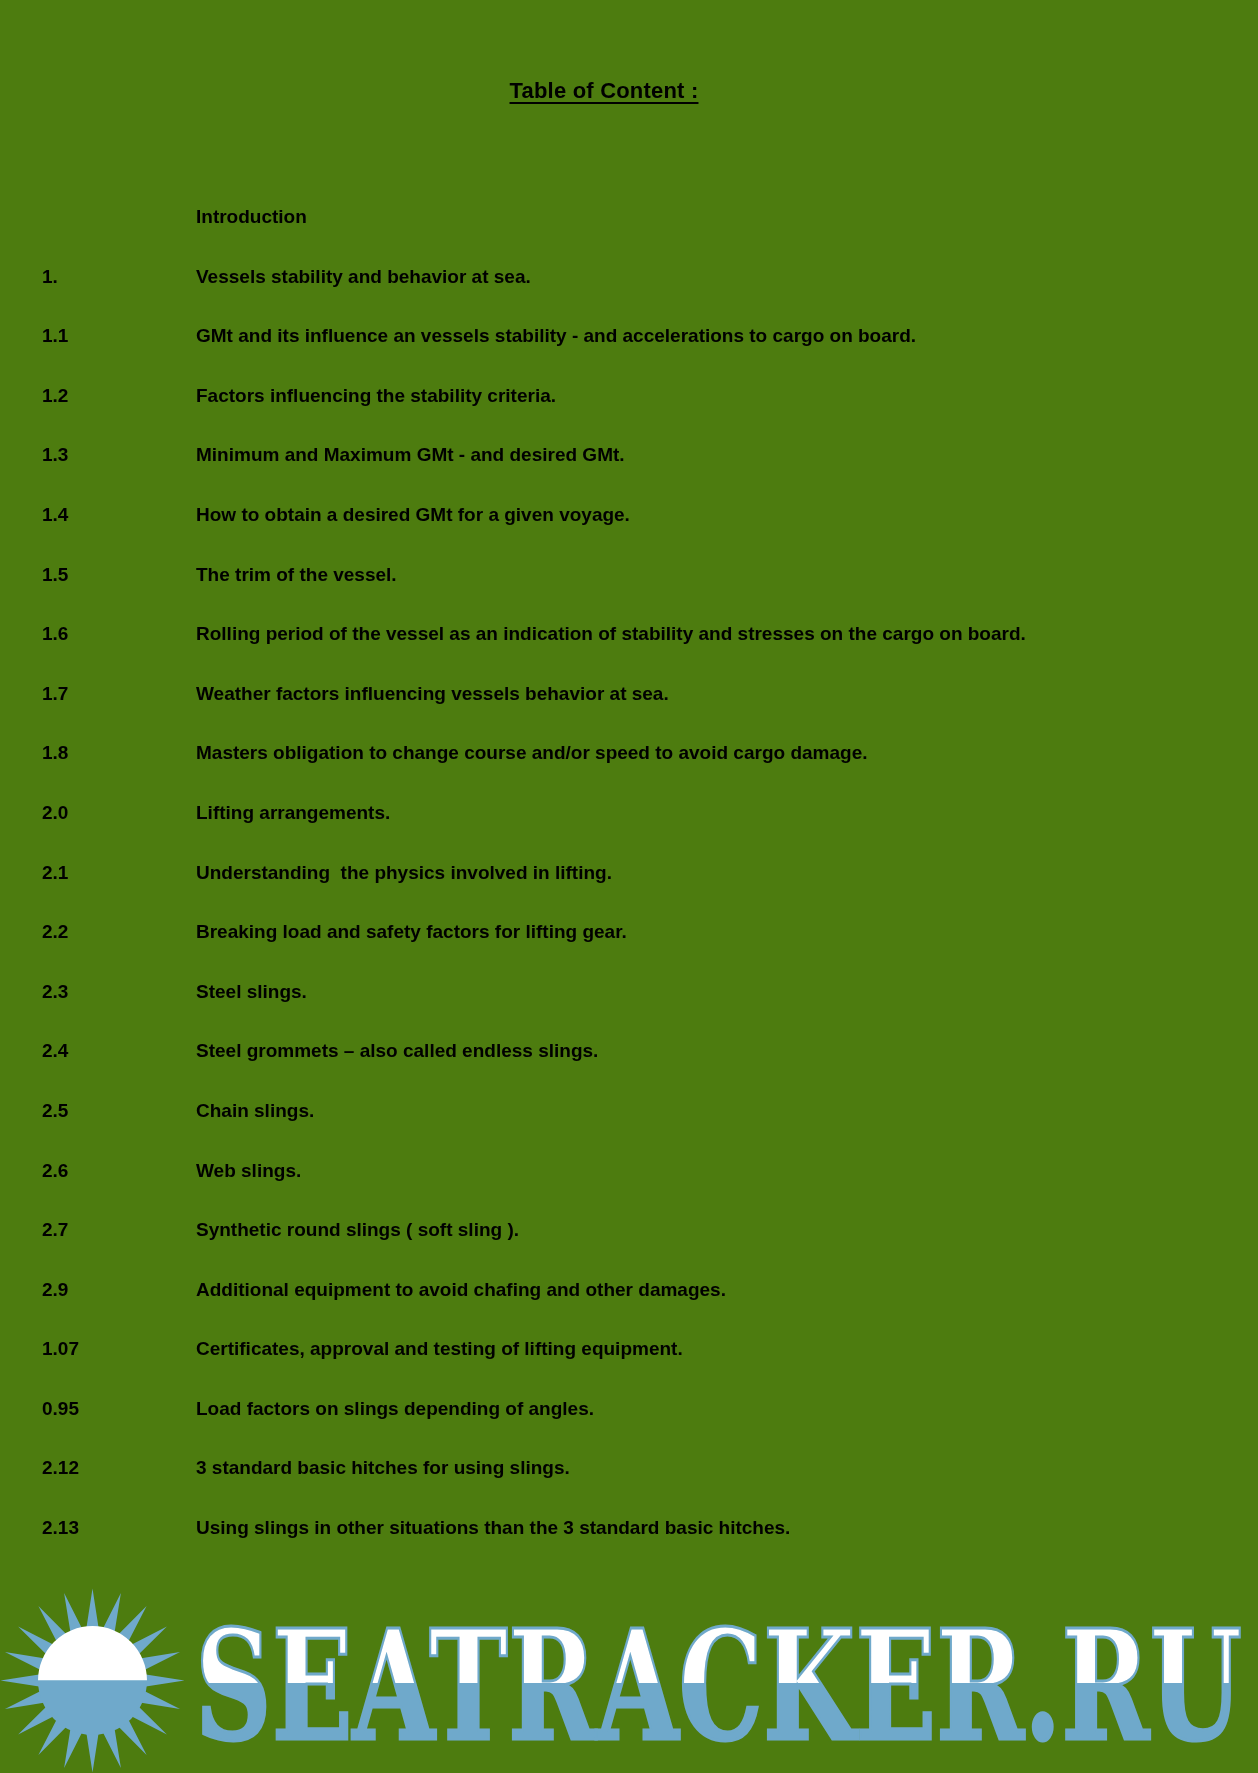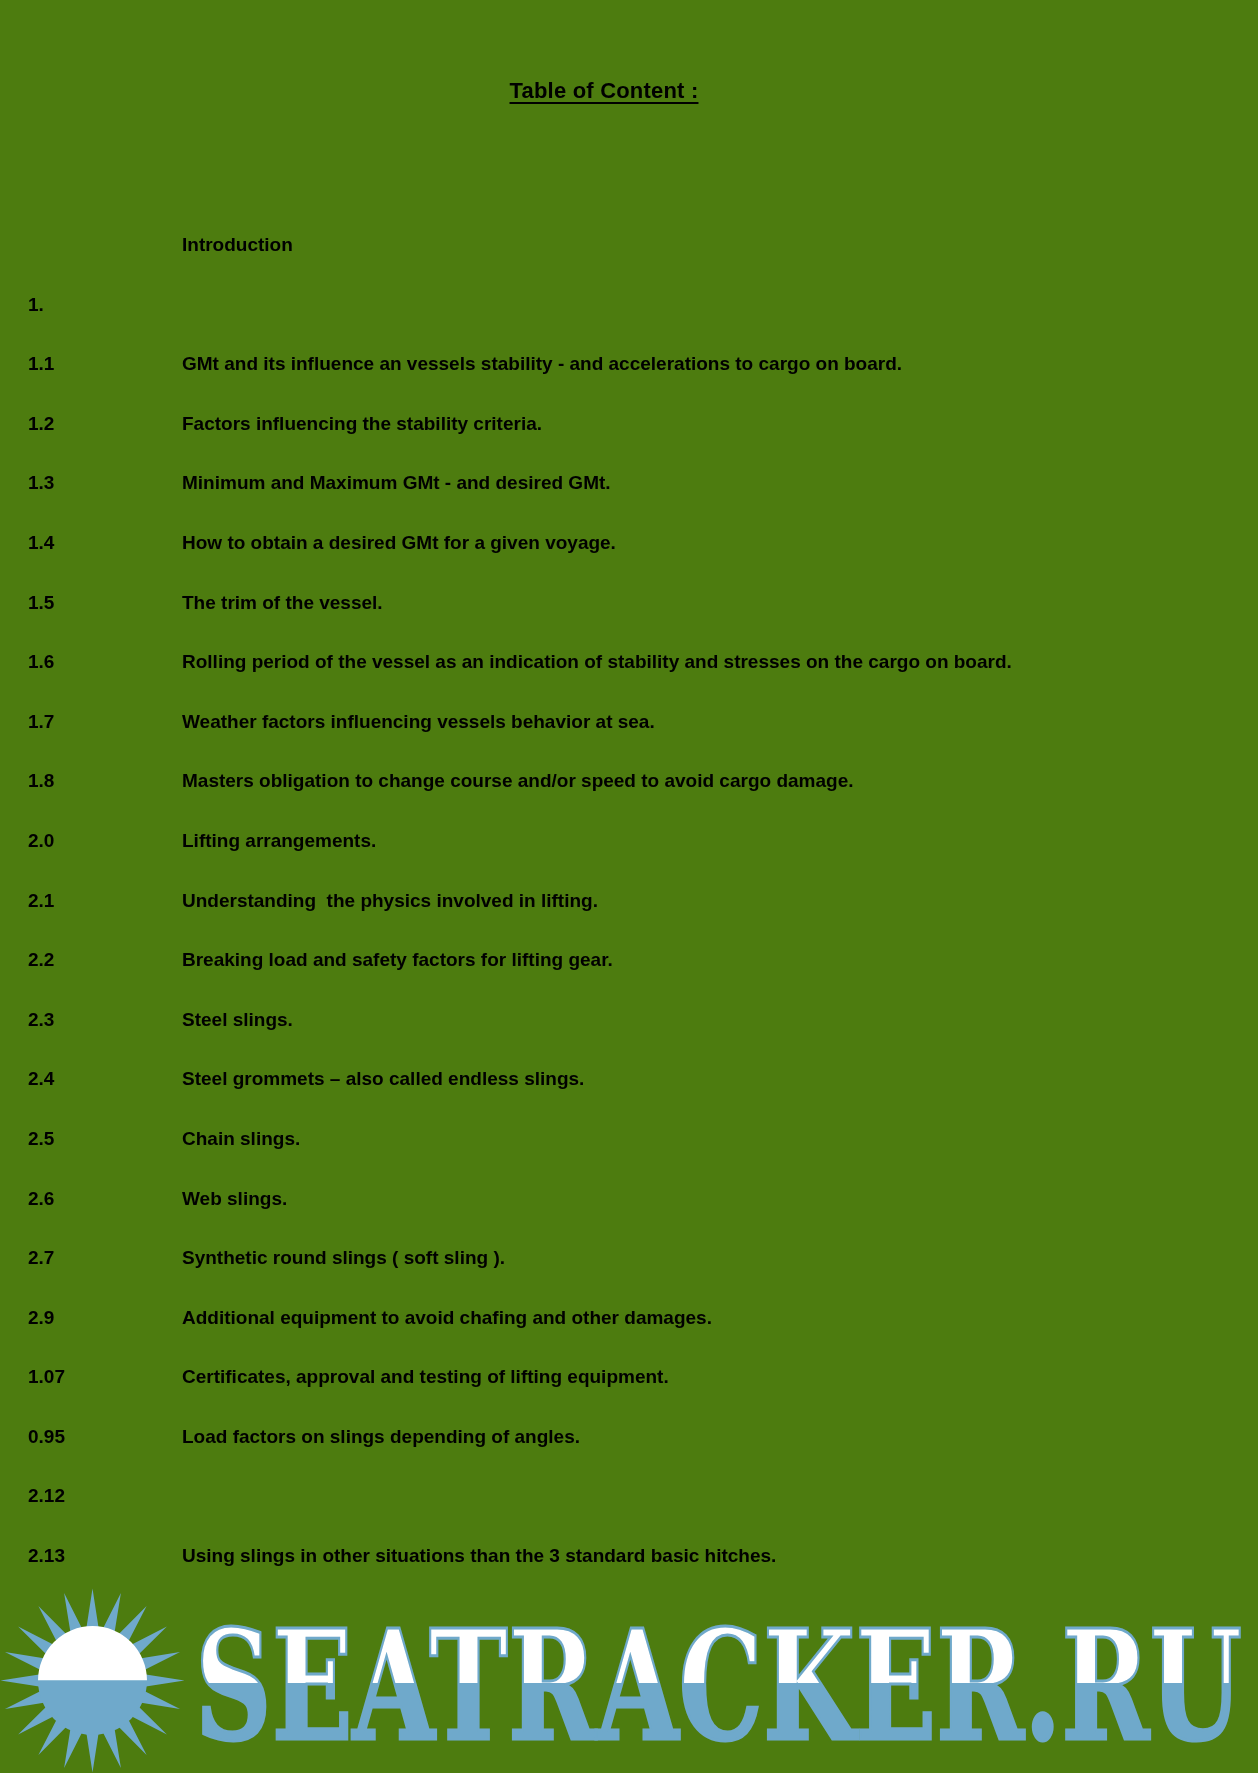--- a/index.html
+++ b/index.html
@@ -16,21 +16,21 @@
     text-align:center;
   }
   .title {
     display:inline-block;
     font-size:22px; font-weight:bold;
     text-decoration:underline;
     text-underline-offset:4px;
     letter-spacing:0.2px;
   }
   .toc {
-    position:absolute; top:205px; left:28px; right:30px;margin-top:28px;
+    position:absolute; top:205px; left:42px; right:30px;
   }
   .toc-row {
     display:flex; align-items:flex-start;
     height:59.6px;
     font-size:19px; font-weight:bold; line-height:23px;
   }
   .toc-num { flex:0 0 154px; width:154px; }
   .toc-text { flex:1 1 auto; white-space:pre-wrap; }
   .watermark {
     position:absolute; left:0; top:1580px; width:1165px; height:193px;
@@ -48,20 +48,21 @@
     <span class="title">Table of Content :</span>
   </div>
 
   <div class="toc">
       <div class="toc-row">
       <div class="toc-num"></div>
       <div class="toc-text">Introduction</div>
     </div>
       <div class="toc-row">
       <div class="toc-num">1.</div>
+      <div class="toc-text">Vessels stability and behavior at sea.</div>
     </div>
       <div class="toc-row">
       <div class="toc-num">1.1</div>
       <div class="toc-text">GMt and its influence an vessels stability - and accelerations to cargo on board.</div>
     </div>
       <div class="toc-row">
       <div class="toc-num">1.2</div>
       <div class="toc-text">Factors influencing the stability criteria.</div>
     </div>
       <div class="toc-row">
@@ -127,20 +128,21 @@
       <div class="toc-row">
       <div class="toc-num">1.07</div>
       <div class="toc-text">Certificates, approval and testing of lifting equipment.</div>
     </div>
       <div class="toc-row">
       <div class="toc-num">0.95</div>
       <div class="toc-text">Load factors on slings depending of angles.</div>
     </div>
       <div class="toc-row">
       <div class="toc-num">2.12</div>
+      <div class="toc-text">3 standard basic hitches for using slings.</div>
     </div>
       <div class="toc-row">
       <div class="toc-num">2.13</div>
       <div class="toc-text">Using slings in other situations than the 3 standard basic hitches.</div>
     </div>
     </div>
 
   <div class="watermark">
     <svg class="sun-logo" width="185" height="185" viewBox="0 0 185 185">
       <polygon id="sun-rays" class="wm-fill" points="92.5,0.5 99.7,47.1 120.9,5.0 113.4,51.5 146.6,18.1 125.0,60.0 166.9,38.4 133.5,71.6 180.0,64.1 137.9,85.3 184.5,92.5 137.9,99.7 180.0,120.9 133.5,113.4 166.9,146.6 125.0,125.0 146.6,166.9 113.4,133.5 120.9,180.0 99.7,137.9 92.5,184.5 85.3,137.9 64.1,180.0 71.6,133.5 38.4,166.9 60.0,125.0 18.1,146.6 51.5,113.4 5.0,120.9 47.1,99.7 0.5,92.5 47.1,85.3 5.0,64.1 51.5,71.6 18.1,38.4 60.0,60.0 38.4,18.1 71.6,51.5 64.1,5.0 85.3,47.1" fill="#6FA9CB"></polygon>

